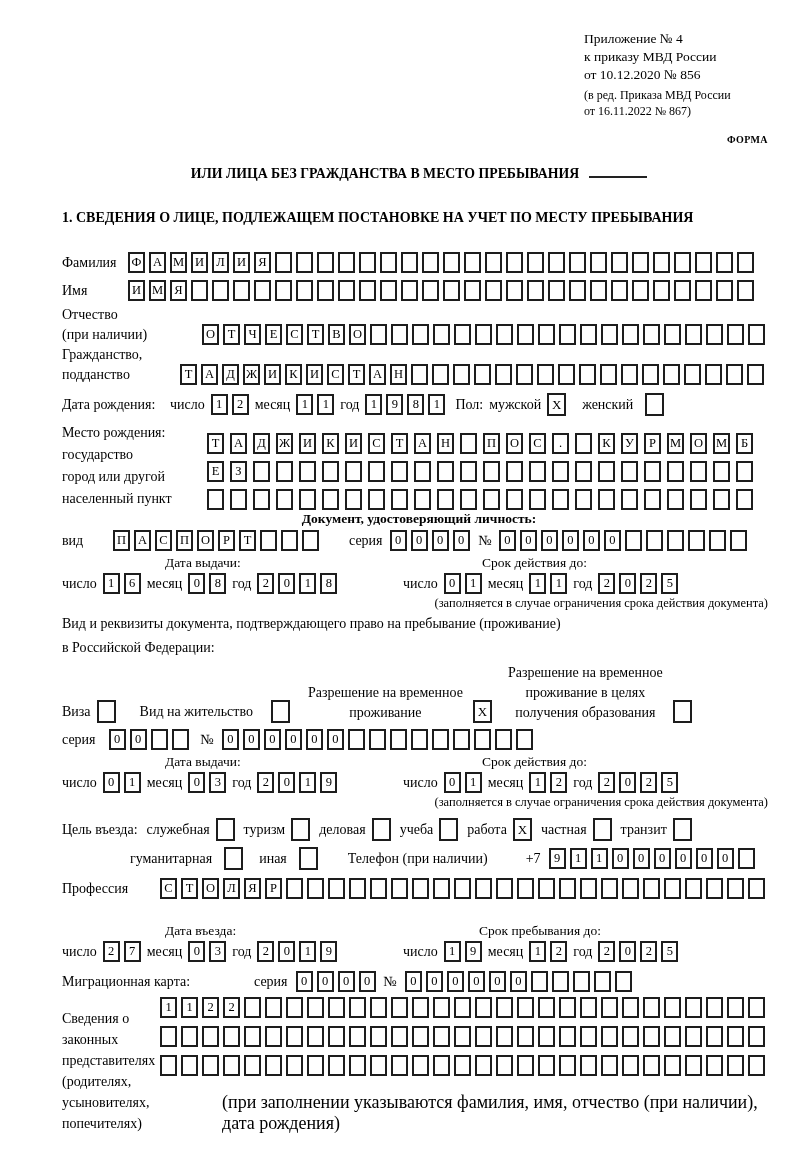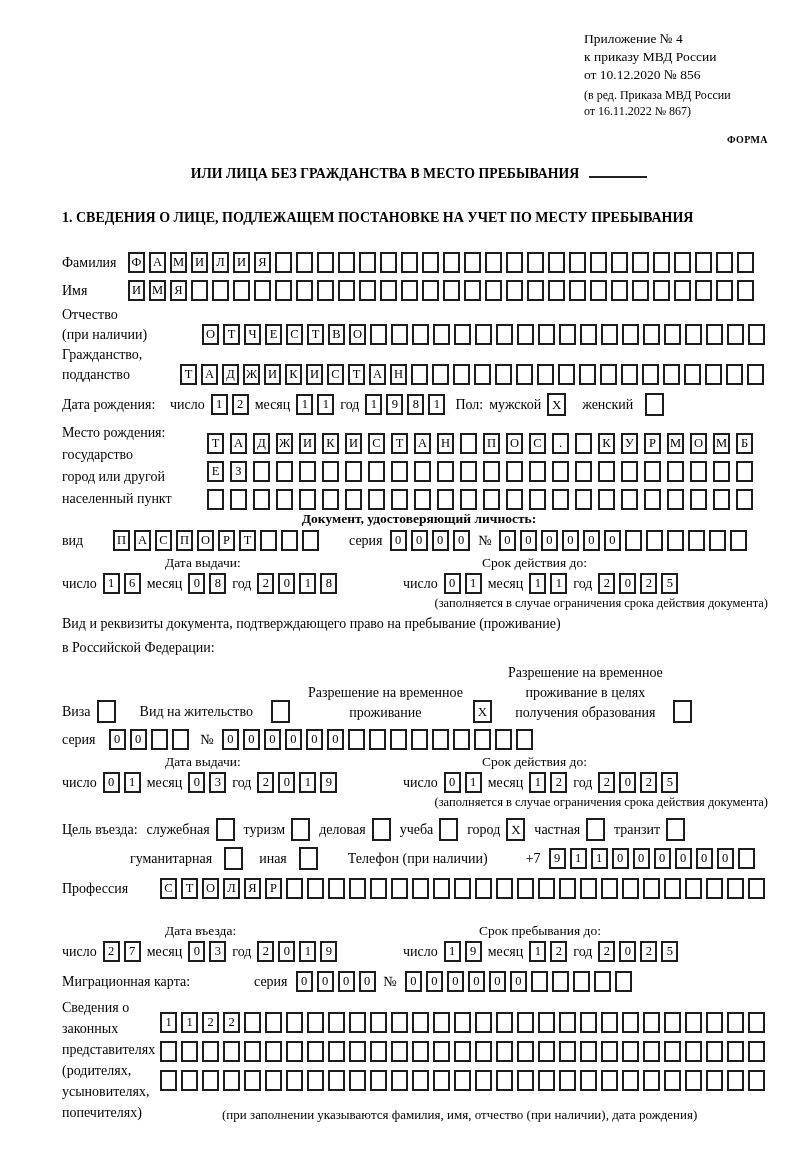--- a/index.html
+++ b/index.html
@@ -521,21 +521,21 @@
     </span>
     <span class="dgroup">
       <span>деловая</span>
       <span class="checkbox"></span>
     </span>
     <span class="dgroup">
       <span>учеба</span>
       <span class="checkbox"></span>
     </span>
     <span class="dgroup">
-      <span>город</span>
+      <span>работа</span>
       <span class="checkbox">X</span>
     </span>
     <span class="dgroup">
       <span>частная</span>
       <span class="checkbox"></span>
     </span>
     <span class="dgroup">
       <span>транзит</span>
       <span class="checkbox"></span>
     </span>
@@ -767,17 +767,17 @@
           <span class="cell"></span>
           <span class="cell"></span>
           <span class="cell"></span>
           <span class="cell"></span>
           <span class="cell"></span>
           <span class="cell"></span>
           <span class="cell"></span>
           <span class="cell"></span>
           <span class="cell"></span>
         </span>
-      <span style="font-size:13px;margin-top:8px;margin-left:62px">(при заполнении указываются фамилия, имя, отчество (при наличии), дата рождения)</span>
+      <span style="font-size:18px;margin-top:8px;margin-left:62px">(при заполнении указываются фамилия, имя, отчество (при наличии), дата рождения)</span>
     </span>
   </div>
 
 </div>
 
 </body></html>

